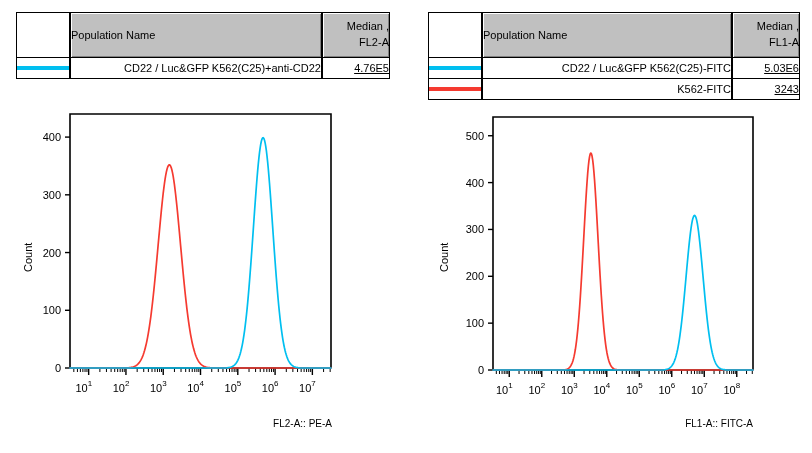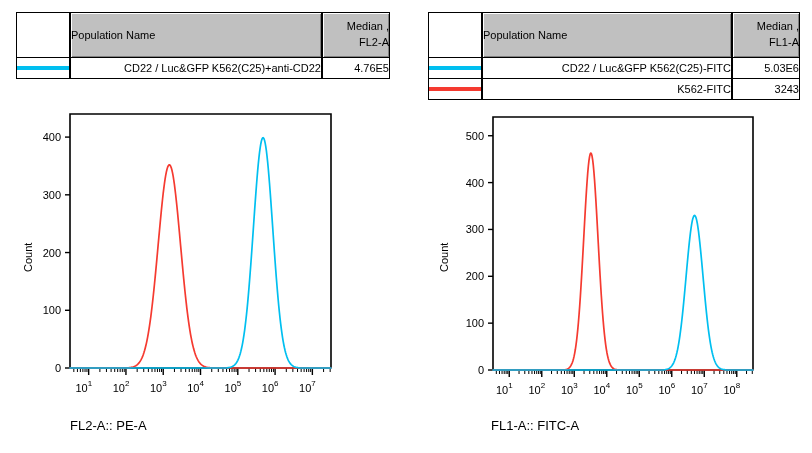--- a/index.html
+++ b/index.html
@@ -73,29 +73,30 @@
   .name-cell {
     text-align: right;
     padding-left: 4px;
     white-space: nowrap;
     overflow: hidden;
   }
   .median-cell {
     text-align: right;
     padding-right: 4px;
     border-left: 2px solid #000 !important;
+    text-decoration: underline;
   }
 
   
   .plot-wrap { position: absolute; }
   .plot-svg { display: block; }
   .axis-title {
     position: absolute;
-    font-size: 13px;
-    text-align: left;
+    font-size: 10px;
+    text-align: right;
     white-space: nowrap;
   }
   .y-title {
     position: absolute;
     font-size: 11px;
     transform: rotate(-90deg);
     transform-origin: left top;
     white-space: nowrap;
   }
   text { font-family: "Liberation Sans", sans-serif; }

